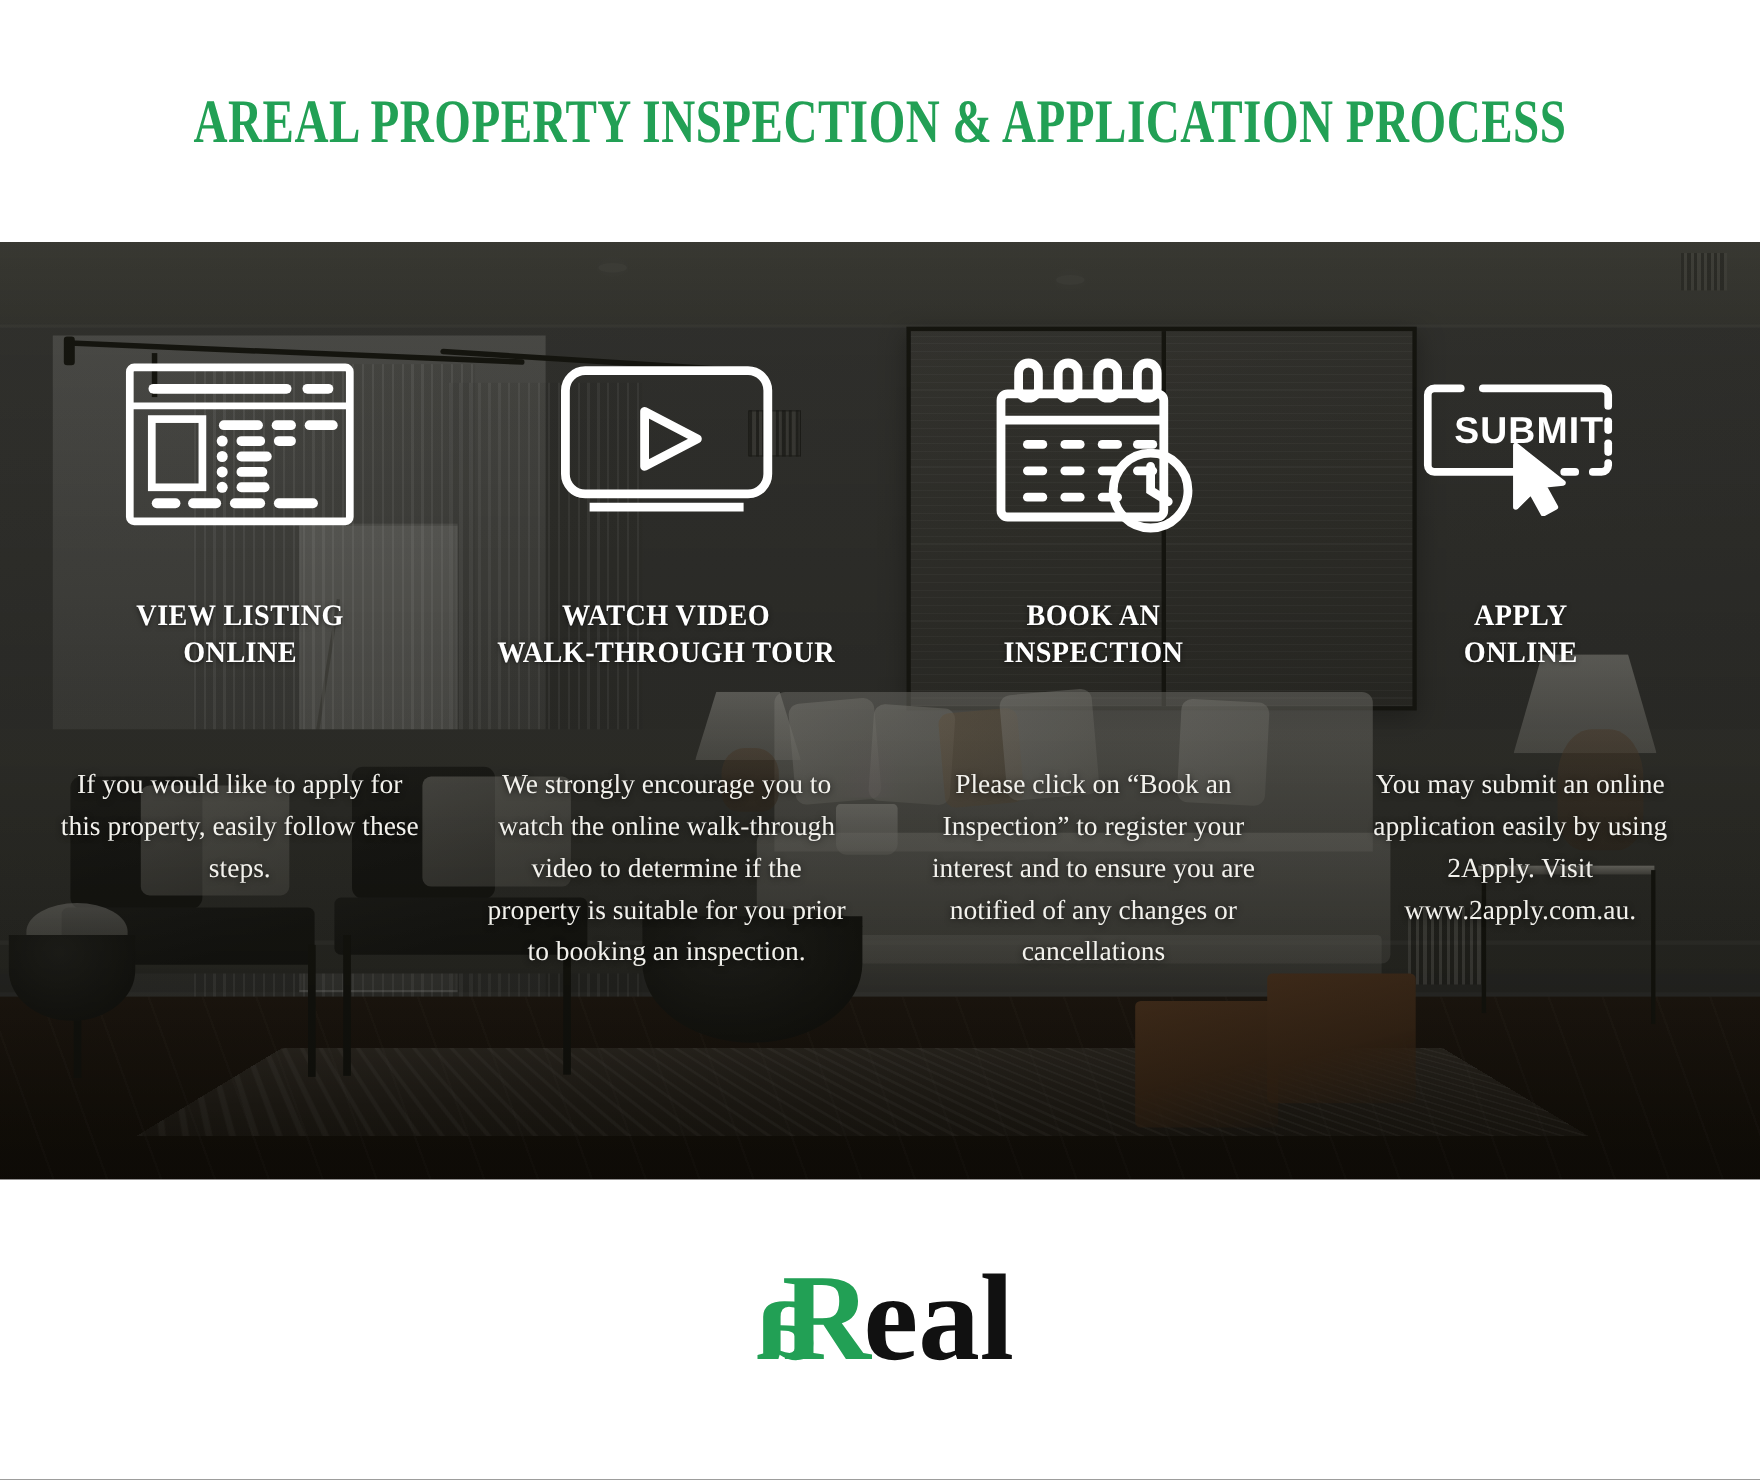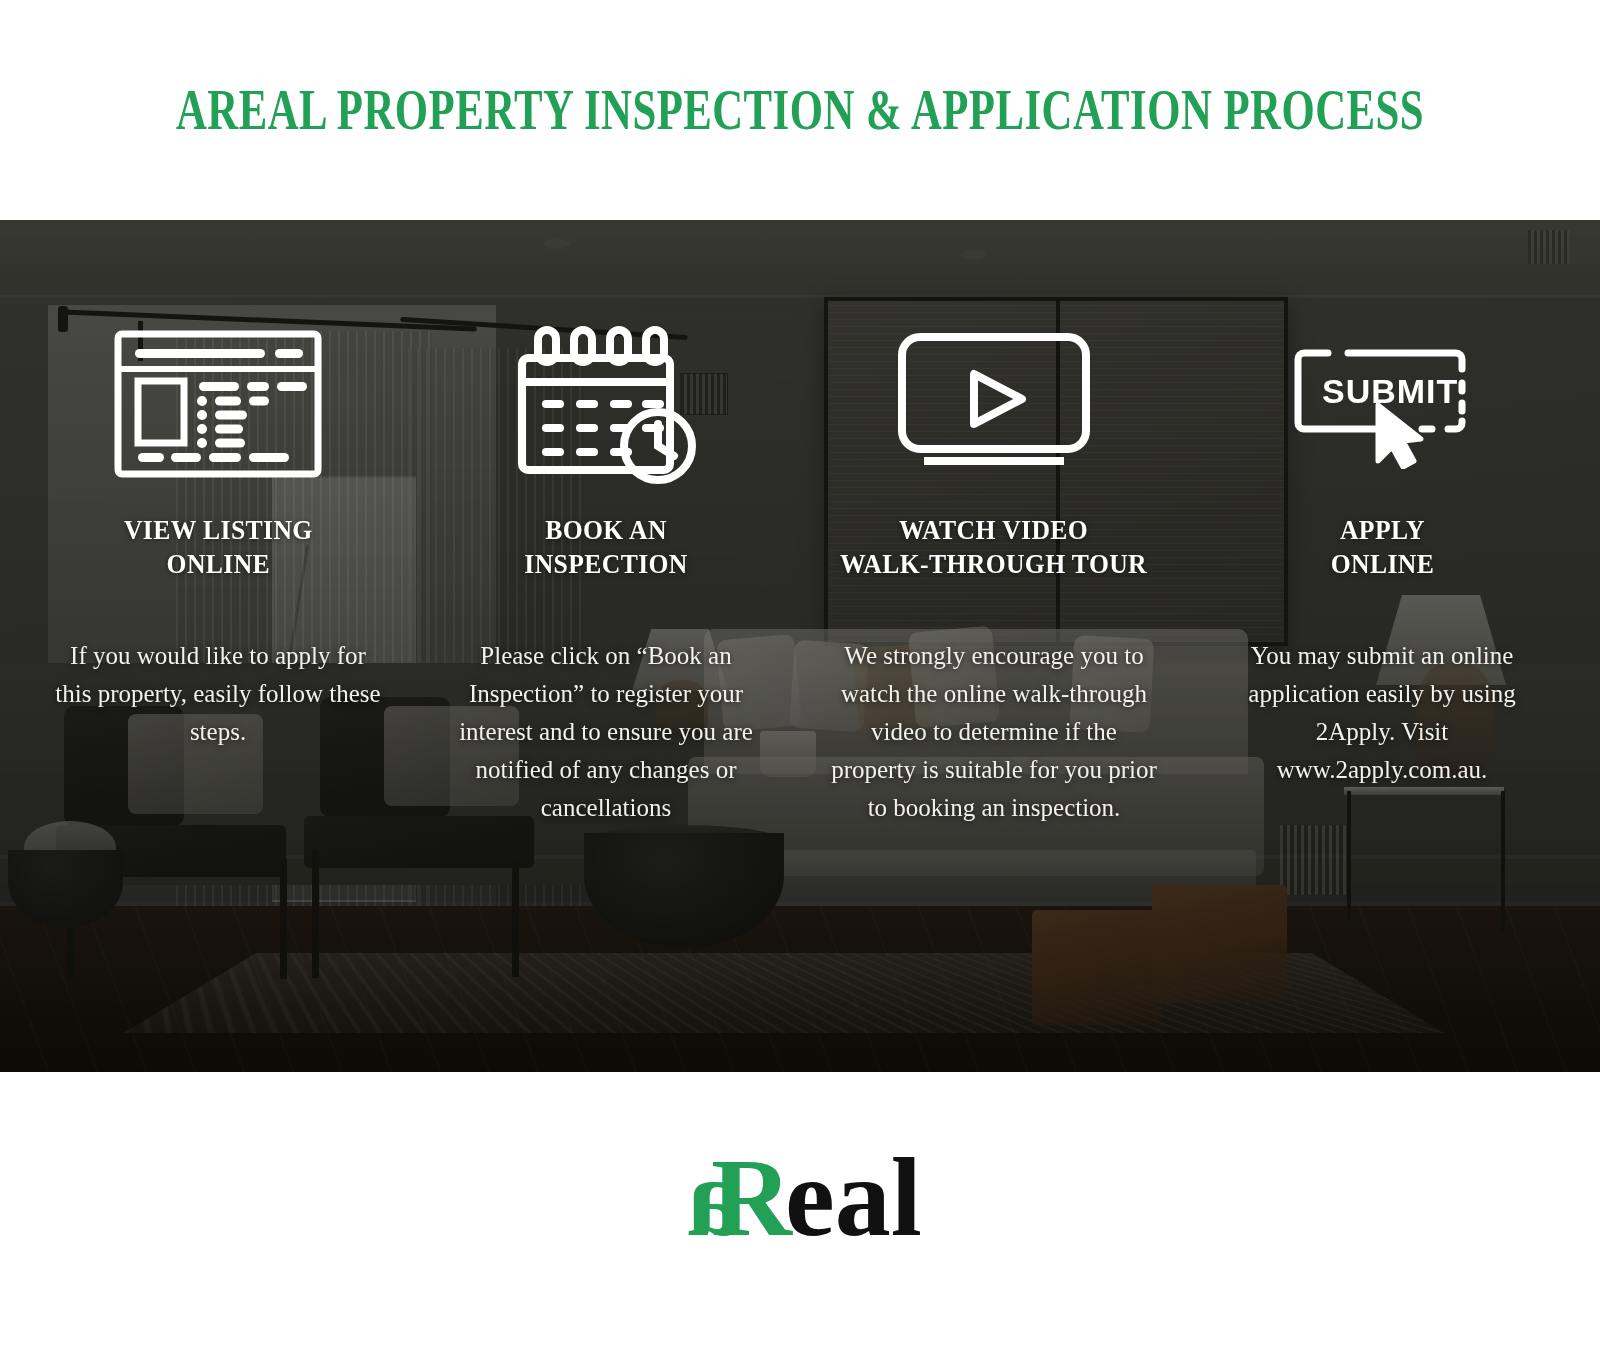--- a/index.html
+++ b/index.html
@@ -302,20 +302,21 @@
     display: grid;
     grid-template-columns: repeat(4, 1fr);
     padding: 0 24px;
   }
   .step {
     position: relative;
     display: flex;
     flex-direction: column;
     align-items: center;
     padding-top: 96px;
+    gap: 29px;
   }
   .step-icon {
     height: 175px;
     display: flex;
     align-items: center;
     justify-content: center;
   }
   .step-icon svg { display: block; }
   .step-title {
     margin-top: 22px;
@@ -478,20 +479,35 @@
       </div>
       <div class="step-title">
         <span>VIEW LISTING</span><br>
         <span>ONLINE</span>
       </div>
       <div class="step-body">If you would like to apply for this property, easily follow these steps.</div>
     </div>
 
     <div class="step">
       <div class="step-icon">
+        <svg width="200" height="150" viewBox="0 0 200 150" fill="none" stroke="#ffffff" stroke-width="8" stroke-linejoin="round">
+          <rect x="8" y="8" width="184" height="112" rx="18"></rect>
+          <path d="M80 45 L80 95 L128 70 Z" stroke-linecap="round"></path>
+          <line x1="30" y1="132" x2="170" y2="132" stroke-width="8" stroke-linecap="butt"></line>
+        </svg>
+      </div>
+      <div class="step-title">
+        <span>WATCH VIDEO</span><br>
+        <span>WALK-THROUGH TOUR</span>
+      </div>
+      <div class="step-body">We strongly encourage you to watch the online walk-through video to determine if the property is suitable for you prior to booking an inspection.</div>
+    </div>
+
+    <div class="step">
+      <div class="step-icon">
         <svg width="200" height="168" viewBox="0 0 200 168" fill="none" stroke="#ffffff" stroke-width="8">
           <path d="M22 38 h136 a6 6 0 0 1 6 6 v100 a6 6 0 0 1 -6 6 h-136 a6 6 0 0 1 -6 -6 v-100 a6 6 0 0 1 6 -6 z"></path>
           <line x1="16" y1="62" x2="164" y2="62" stroke-width="8"></line>
           <rect x="32" y="10" width="18" height="32" rx="9"></rect>
           <rect x="68" y="10" width="18" height="32" rx="9"></rect>
           <rect x="104" y="10" width="18" height="32" rx="9"></rect>
           <rect x="140" y="10" width="18" height="32" rx="9"></rect>
           <rect x="36" y="80" width="22" height="8" rx="4" fill="#fff" stroke="none"></rect>
           <rect x="70" y="80" width="22" height="8" rx="4" fill="#fff" stroke="none"></rect>
           <rect x="104" y="80" width="22" height="8" rx="4" fill="#fff" stroke="none"></rect>
@@ -509,35 +525,20 @@
       </div>
       <div class="step-title">
         <span>BOOK AN</span><br>
         <span>INSPECTION</span>
       </div>
       <div class="step-body">Please click on “Book an Inspection” to register your interest and to ensure you are notified of any changes or cancellations</div>
     </div>
 
     <div class="step">
       <div class="step-icon">
-        <svg width="200" height="150" viewBox="0 0 200 150" fill="none" stroke="#ffffff" stroke-width="8" stroke-linejoin="round">
-          <rect x="8" y="8" width="184" height="112" rx="18"></rect>
-          <path d="M80 45 L80 95 L128 70 Z" stroke-linecap="round"></path>
-          <line x1="30" y1="132" x2="170" y2="132" stroke-width="8" stroke-linecap="butt"></line>
-        </svg>
-      </div>
-      <div class="step-title">
-        <span>WATCH VIDEO</span><br>
-        <span>WALK-THROUGH TOUR</span>
-      </div>
-      <div class="step-body">We strongly encourage you to watch the online walk-through video to determine if the property is suitable for you prior to booking an inspection.</div>
-    </div>
-
-    <div class="step">
-      <div class="step-icon">
         <svg width="200" height="130" viewBox="0 0 200 130" fill="none" stroke="#ffffff" stroke-width="7">
           <path d="M46 14 H22 a6 6 0 0 0 -6 6 V84 a6 6 0 0 0 6 6 H120" stroke-linecap="round"></path>
           <path d="M66 14 H174 a6 6 0 0 1 6 6 V30" stroke-linecap="round"></path>
           <line x1="180" y1="44" x2="180" y2="52" stroke-linecap="round"></line>
           <line x1="180" y1="64" x2="180" y2="72" stroke-linecap="round"></line>
           <path d="M180 82 V84 a6 6 0 0 1 -6 6 H166" stroke-linecap="round"></path>
           <line x1="150" y1="90" x2="140" y2="90" stroke-linecap="round"></line>
           <text x="40" y="64" font-family="Liberation Sans, sans-serif" font-size="34" font-weight="700" fill="#ffffff" stroke="none" letter-spacing="1">SUBMIT</text>
           <path d="M96 66 L96 122 L110 108 L121 128 L132 122 L121 102 L139 100 Z" fill="#ffffff" stroke="#ffffff" stroke-width="5" stroke-linejoin="round"></path>
         </svg>

